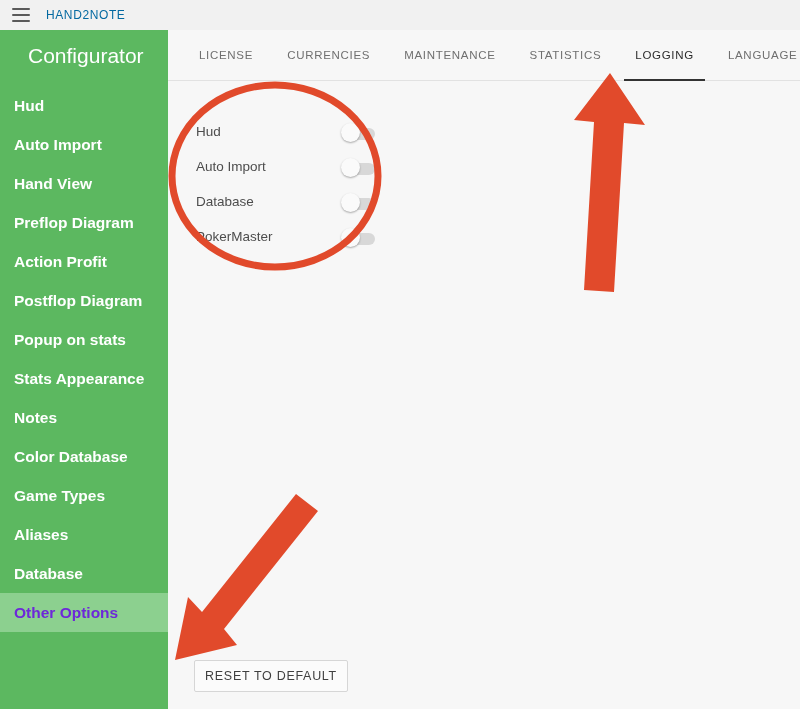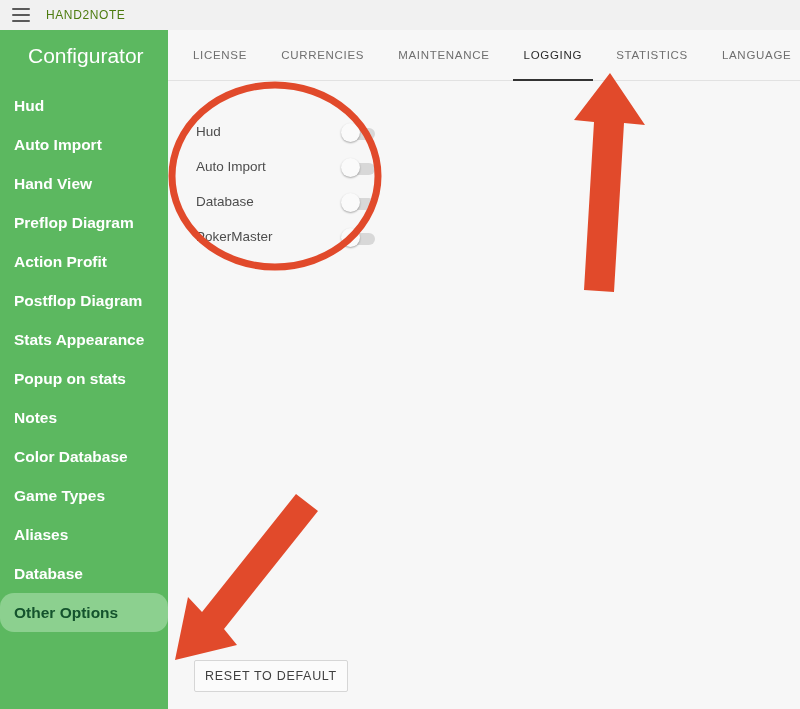--- a/index.html
+++ b/index.html
@@ -44,21 +44,21 @@
   .hamburger span {
     display: block;
     height: 2px;
     width: 100%;
     background: #5a5a5a;
     border-radius: 1px;
   }
   .app-title {
     font-size: 12px;
     letter-spacing: 0.6px;
-    color: #4d7c0f;
+    color: #0369a1;
     font-weight: normal;
   }
 
   
   .sidebar {
     position: absolute;
     left: 0; top: 30px;
     width: 168px;
     height: 679px;
     background: #5cb860;
@@ -83,40 +83,39 @@
     padding-left: 14px;
     color: #ffffff;
     font-size: 15.5px;
     font-weight: bold;
     white-space: nowrap;
     cursor: pointer;
     box-sizing: border-box;
   }
   .sidebar-item.active {
     background: #8cd08f;
-    color: #14532d;
-    border-radius: 14px;
+    color: #6d28d9;
   }
 
   
   .content {
     position: absolute;
     left: 168px; top: 30px;
     width: 632px;
     height: 679px;
     background: #f7f7f7;
   }
   .tabbar {
     position: relative;
     height: 51px;
     background: #f7f7f7;
     border-bottom: 1px solid #e2e2e2;
     display: flex;
     align-items: center;
-    padding-left: 8px;
+    padding-left: 14px;
     box-sizing: border-box;
   }
   .tab {
     font-size: 11.5px;
     letter-spacing: 0.7px;
     color: #6f6f6f;
     padding: 0 17px;
     height: 51px;
     line-height: 51px;
     cursor: pointer;
@@ -224,39 +223,39 @@
 
   <div class="sidebar">
     <div class="sidebar-header">Configurator</div>
     <div class="sidebar-items">
       <div class="sidebar-item">Hud</div>
       <div class="sidebar-item">Auto Import</div>
       <div class="sidebar-item">Hand View</div>
       <div class="sidebar-item">Preflop Diagram</div>
       <div class="sidebar-item">Action Profit</div>
       <div class="sidebar-item">Postflop Diagram</div>
+      <div class="sidebar-item">Popup on stats</div>
       <div class="sidebar-item">Stats Appearance</div>
-      <div class="sidebar-item">Popup on stats</div>
       <div class="sidebar-item">Notes</div>
       <div class="sidebar-item">Color Database</div>
       <div class="sidebar-item">Game Types</div>
       <div class="sidebar-item">Aliases</div>
       <div class="sidebar-item">Database</div>
       <div class="sidebar-item active">Other Options</div>
     </div>
   </div>
 
   <div class="content">
 
     <div class="tabbar">
       <div class="tab">LICENSE</div>
       <div class="tab">CURRENCIES</div>
       <div class="tab">MAINTENANCE</div>
+      <div class="tab">STATISTICS</div>
       <div class="tab active">LOGGING</div>
-      <div class="tab">STATISTICS</div>
       <div class="tab">LANGUAGE</div>
     </div>
 
     <div class="panel">
 
       <div class="toggle-list">
 
         <div class="toggle-row">
           <div class="toggle-label">Hud</div>
           <div class="switch">

